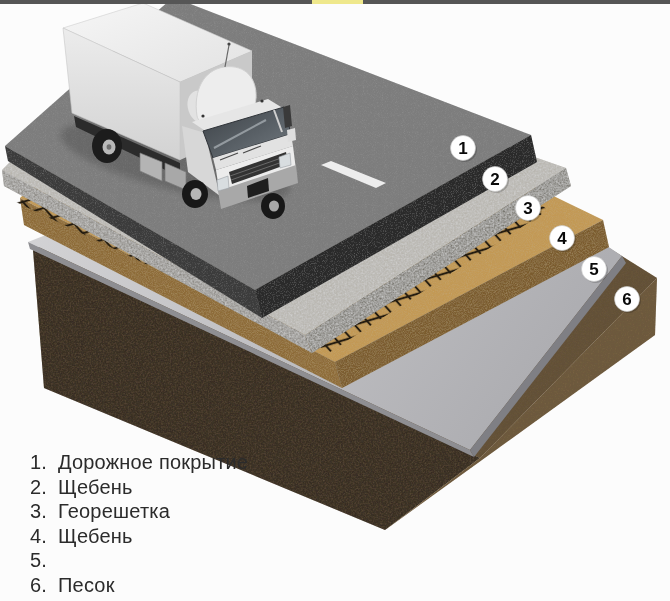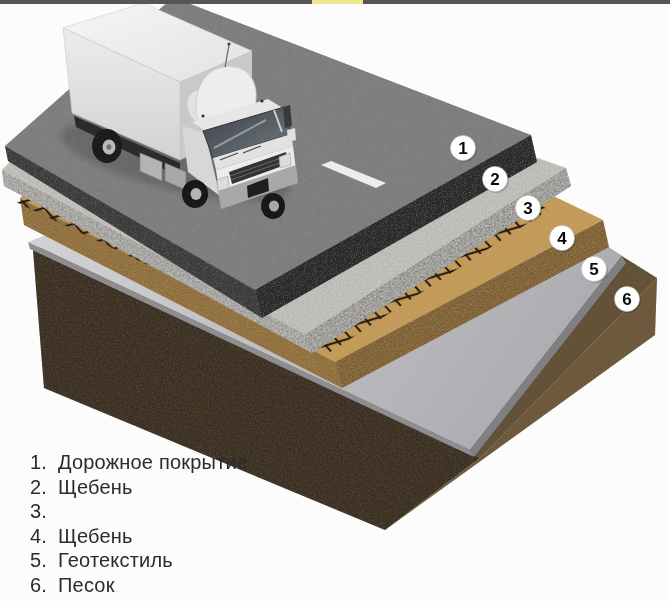--- a/index.html
+++ b/index.html
@@ -276,28 +276,28 @@
     <div class="legend-row">
       <span class="legend-num">1.</span>
       <span class="legend-label">Дорожное покрытие</span>
     </div>
     <div class="legend-row">
       <span class="legend-num">2.</span>
       <span class="legend-label">Щебень</span>
     </div>
     <div class="legend-row">
       <span class="legend-num">3.</span>
+      <span class="legend-label">Георешетка</span>
     </div>
     <div class="legend-row">
       <span class="legend-num">4.</span>
       <span class="legend-label">Щебень</span>
     </div>
     <div class="legend-row">
       <span class="legend-num">5.</span>
-      <span class="legend-label">Геотекстиль</span>
     </div>
     <div class="legend-row">
       <span class="legend-num">6.</span>
       <span class="legend-label">Песок</span>
     </div>
   </div>
 
 </div>
 
 </body></html>

